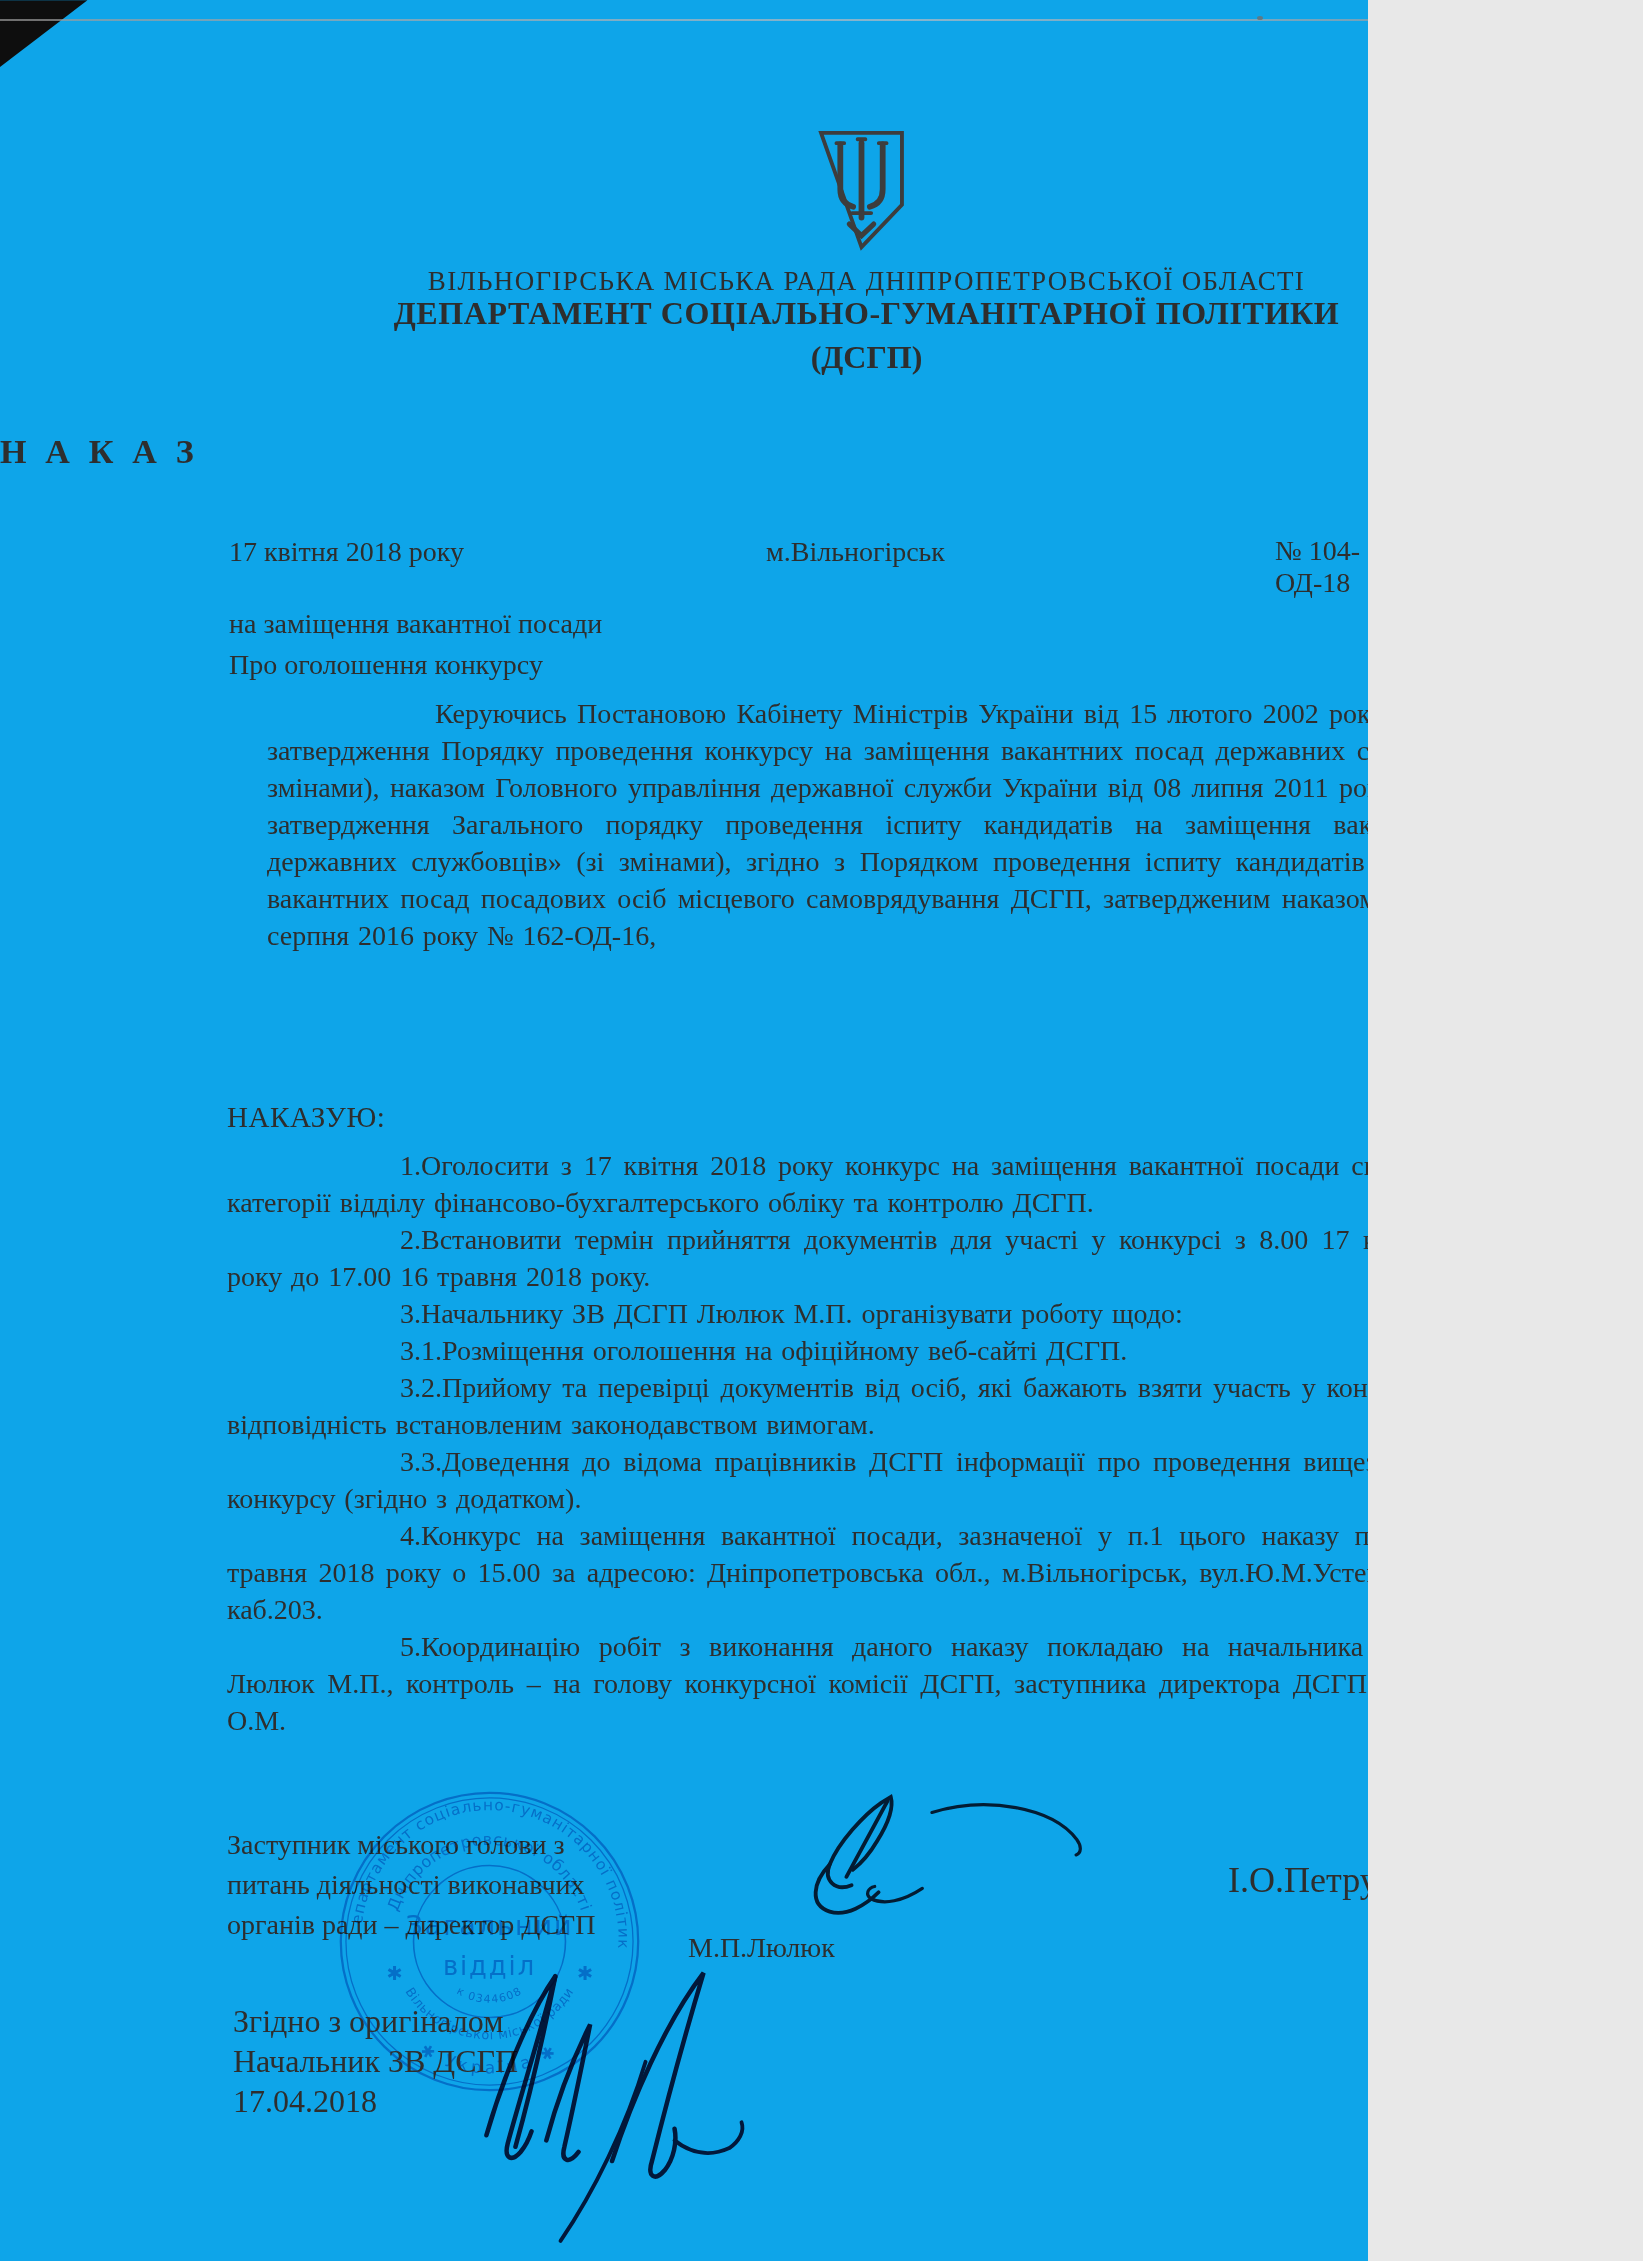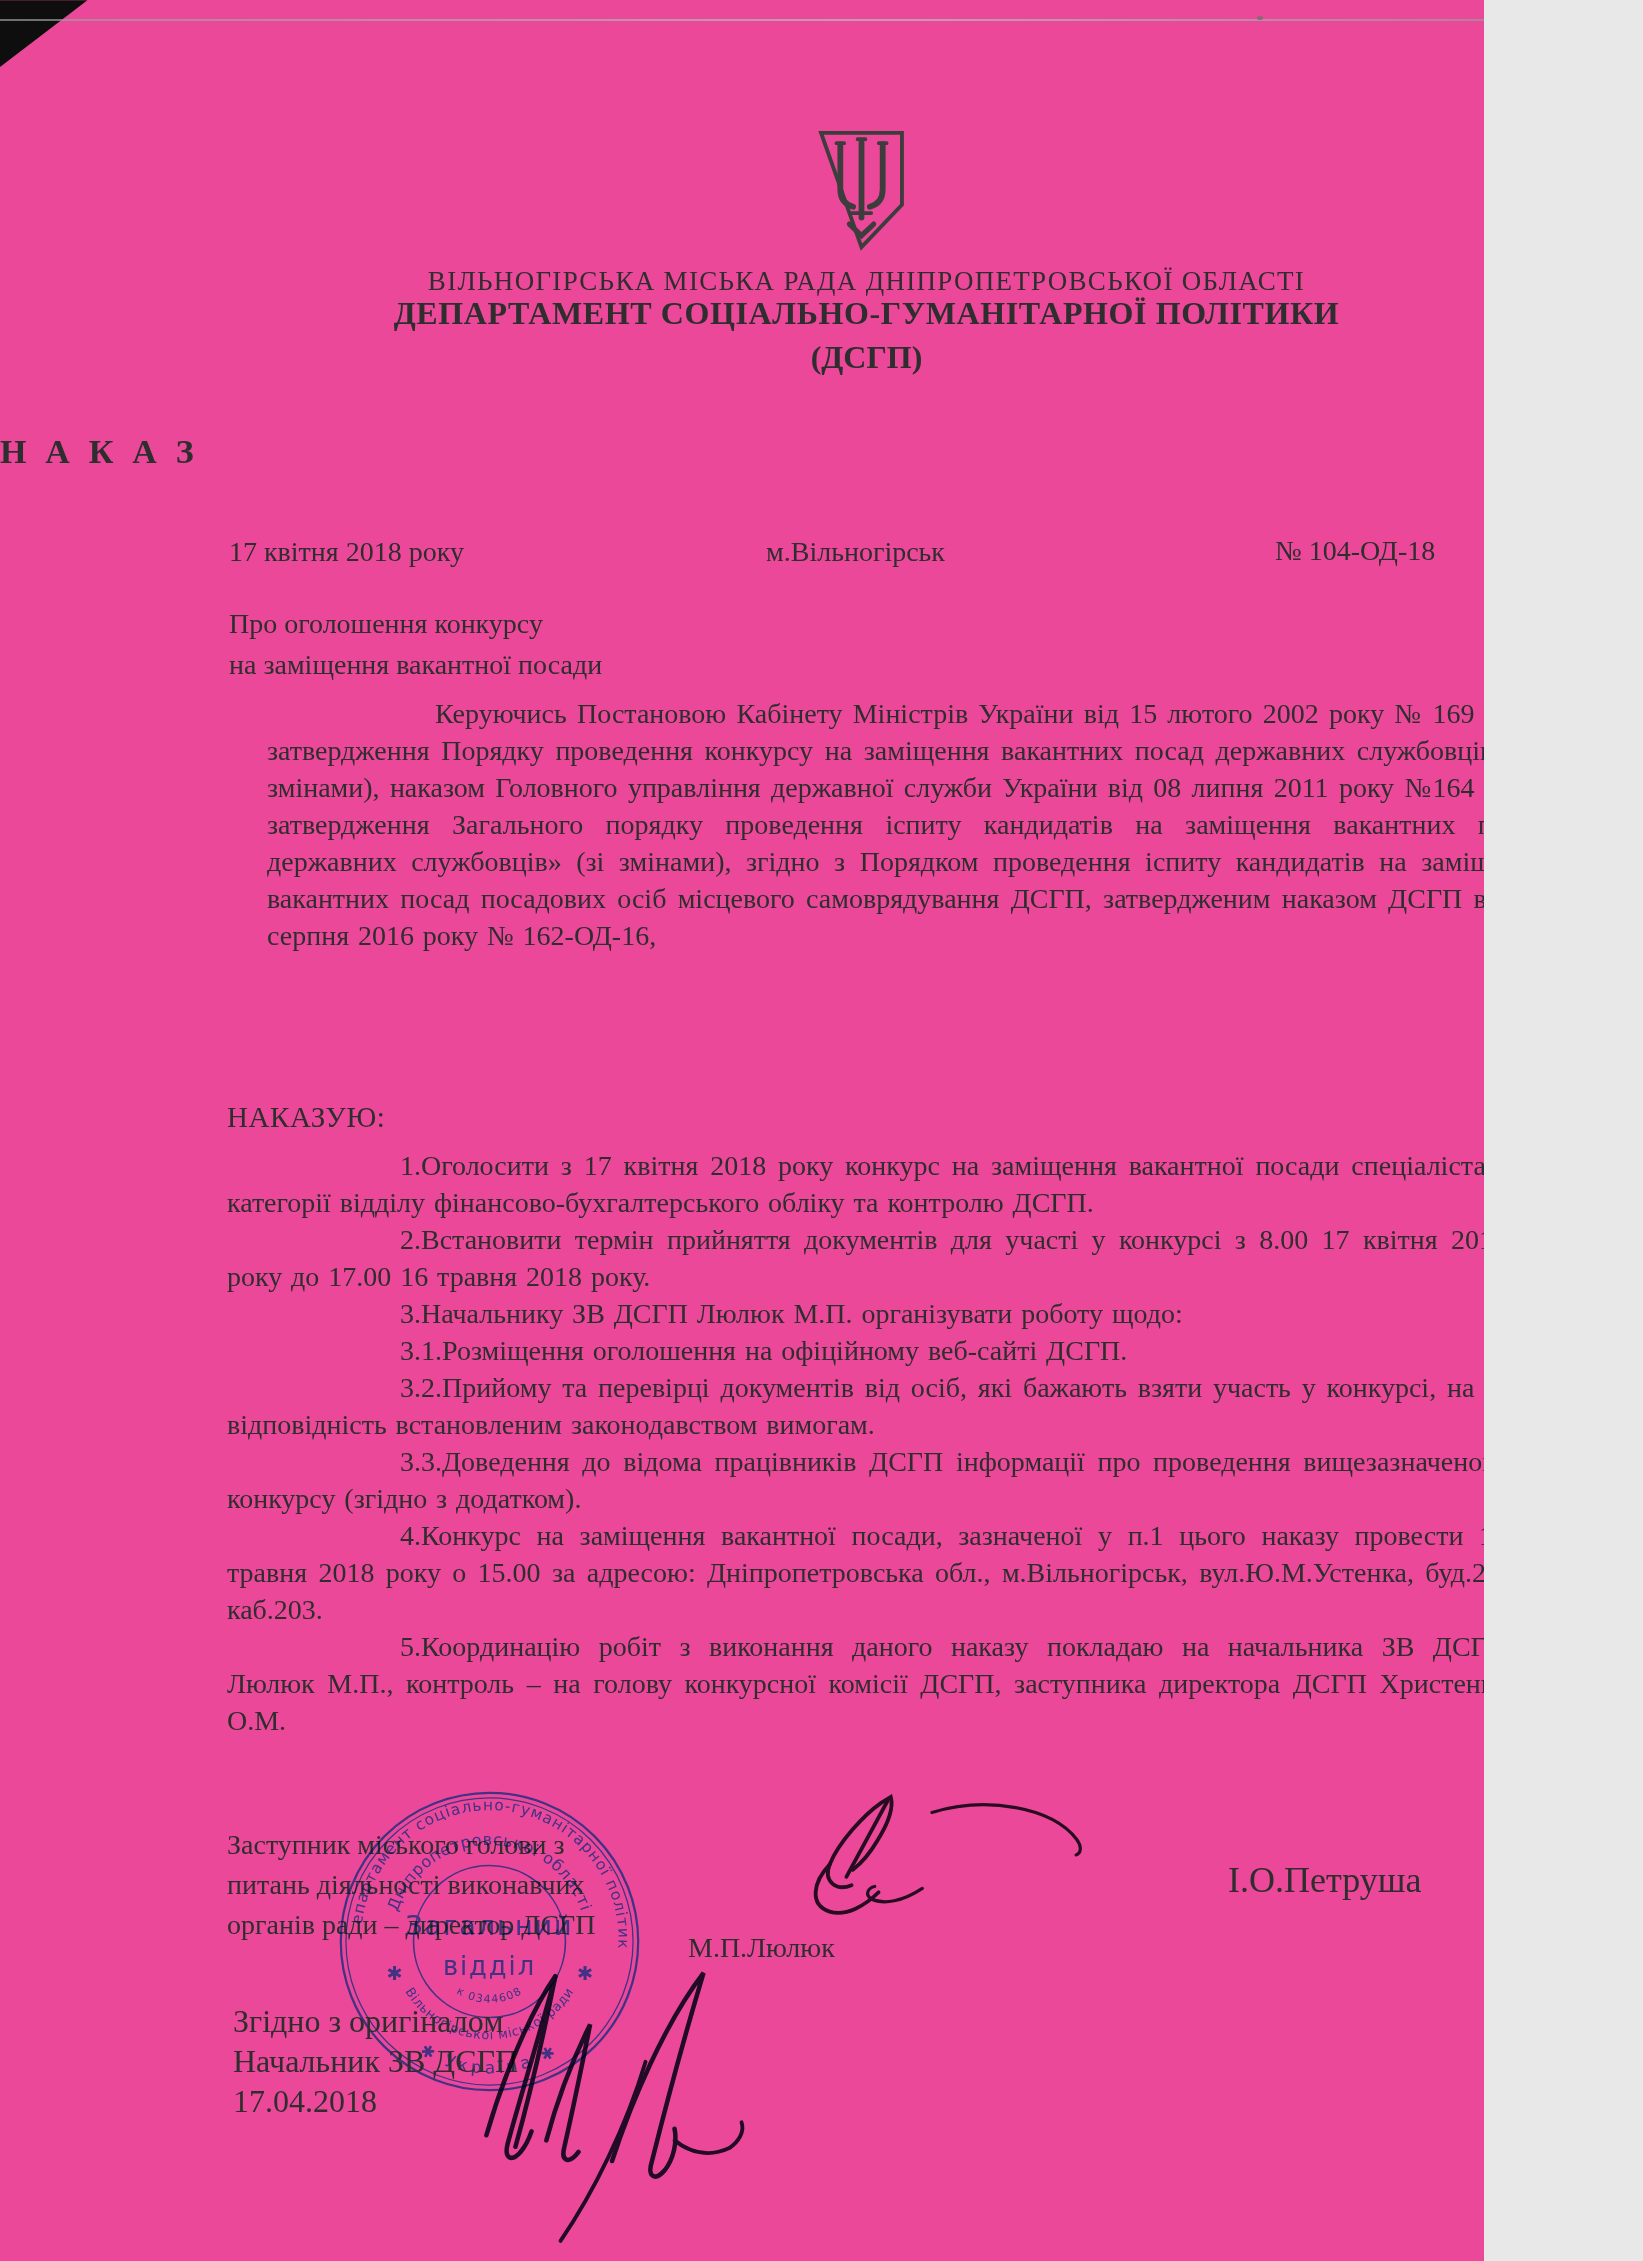--- a/index.html
+++ b/index.html
@@ -1,19 +1,19 @@
 <!DOCTYPE html>
 <html style="font-size:10.3px"><head>
 <meta charset="utf-8">
 <style>
   html,body{margin:0;padding:0;background:#e8e8e8;}
   .page{
     position:relative;
-    width:1484px;height:2261px;
-    background:#ec4899;
+    width:1368px;height:2261px;
+    background:#0ea5e9;
     overflow:hidden;
     font-family:"Liberation Serif","DejaVu Serif",serif;
     color:#2e2e2e;
   }
   .abs{position:absolute;}
   .center-block{left:90px;width:1553px;text-align:center;}
   .hdr1{top:266px;font-size:27px;letter-spacing:1.3px;}
   .hdr2{top:295px;font-size:32px;font-weight:bold;letter-spacing:0.6px;}
   .hdr3{top:339px;font-size:32px;font-weight:bold;text-align:center;}
   .title{left:0;width:1644px;top:433px;text-align:left;font-size:34px;font-weight:bold;letter-spacing:5.2px;}
@@ -77,22 +77,22 @@
   <div class="abs center-block hdr2">ДЕПАРТАМЕНТ СОЦІАЛЬНО-ГУМАНІТАРНОЇ ПОЛІТИКИ</div>
   <div class="abs center-block hdr3">(ДСГП)</div>
 
   <div class="abs title">Н А К А З</div>
 
   <span class="abs meta meta-date">17 квітня 2018 року</span>
   <span class="abs meta meta-city">м.Вільногірськ</span>
   <span class="abs meta meta-num">№ 104-ОД-18</span>
 
   <div class="abs subject">
+    <div>на заміщення вакантної посади</div>
     <div>Про оголошення конкурсу</div>
-    <div>на заміщення вакантної посади</div>
   </div>
 
   <div class="abs preamble">Керуючись Постановою Кабінету Міністрів України від 15 лютого 2002 року № 169 «Про затвердження Порядку проведення конкурсу на заміщення вакантних посад державних службовців» (зі змінами), наказом Головного управління державної служби України від 08 липня 2011 року №164 «Про затвердження Загального порядку проведення іспиту кандидатів на заміщення вакантних посад державних службовців» (зі змінами), згідно з Порядком проведення іспиту кандидатів на заміщення вакантних посад посадових осіб місцевого самоврядування ДСГП, затвердженим наказом ДСГП від 11 серпня 2016 року № 162-ОД-16,</div>
 
   <div class="abs orderword">НАКАЗУЮ:</div>
 
   <div class="abs items">
     <p>1.Оголосити з 17 квітня 2018 року конкурс на заміщення вакантної посади спеціаліста І категорії відділу фінансово-бухгалтерського обліку та контролю ДСГП.</p>
     <p>2.Встановити термін прийняття документів для участі у конкурсі з 8.00 17 квітня 2018 року до 17.00 16 травня 2018 року.</p>
     <p>3.Начальнику ЗВ ДСГП Люлюк М.П. організувати роботу щодо:</p>

